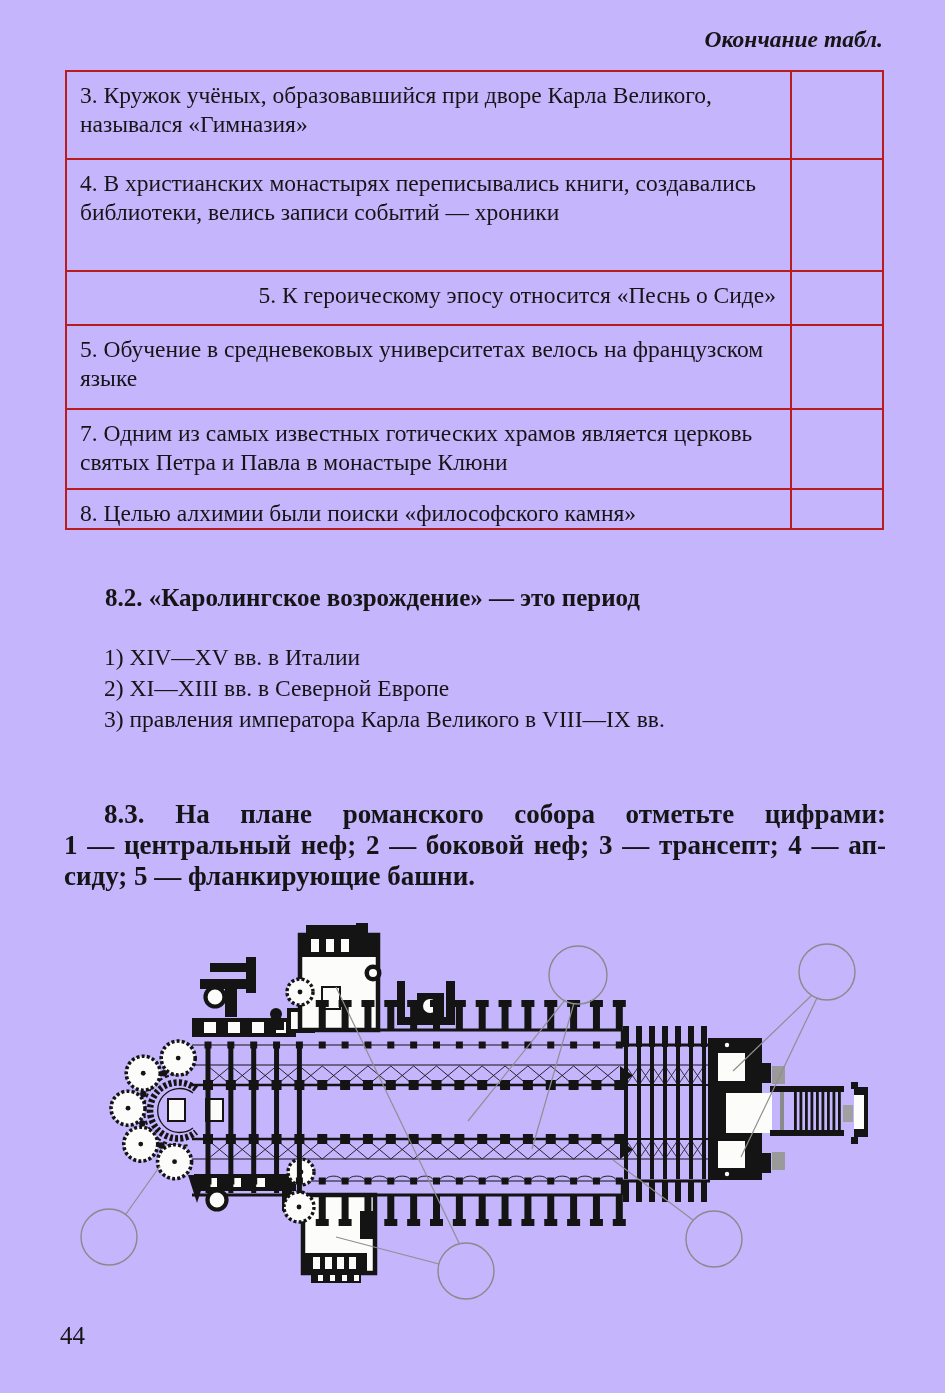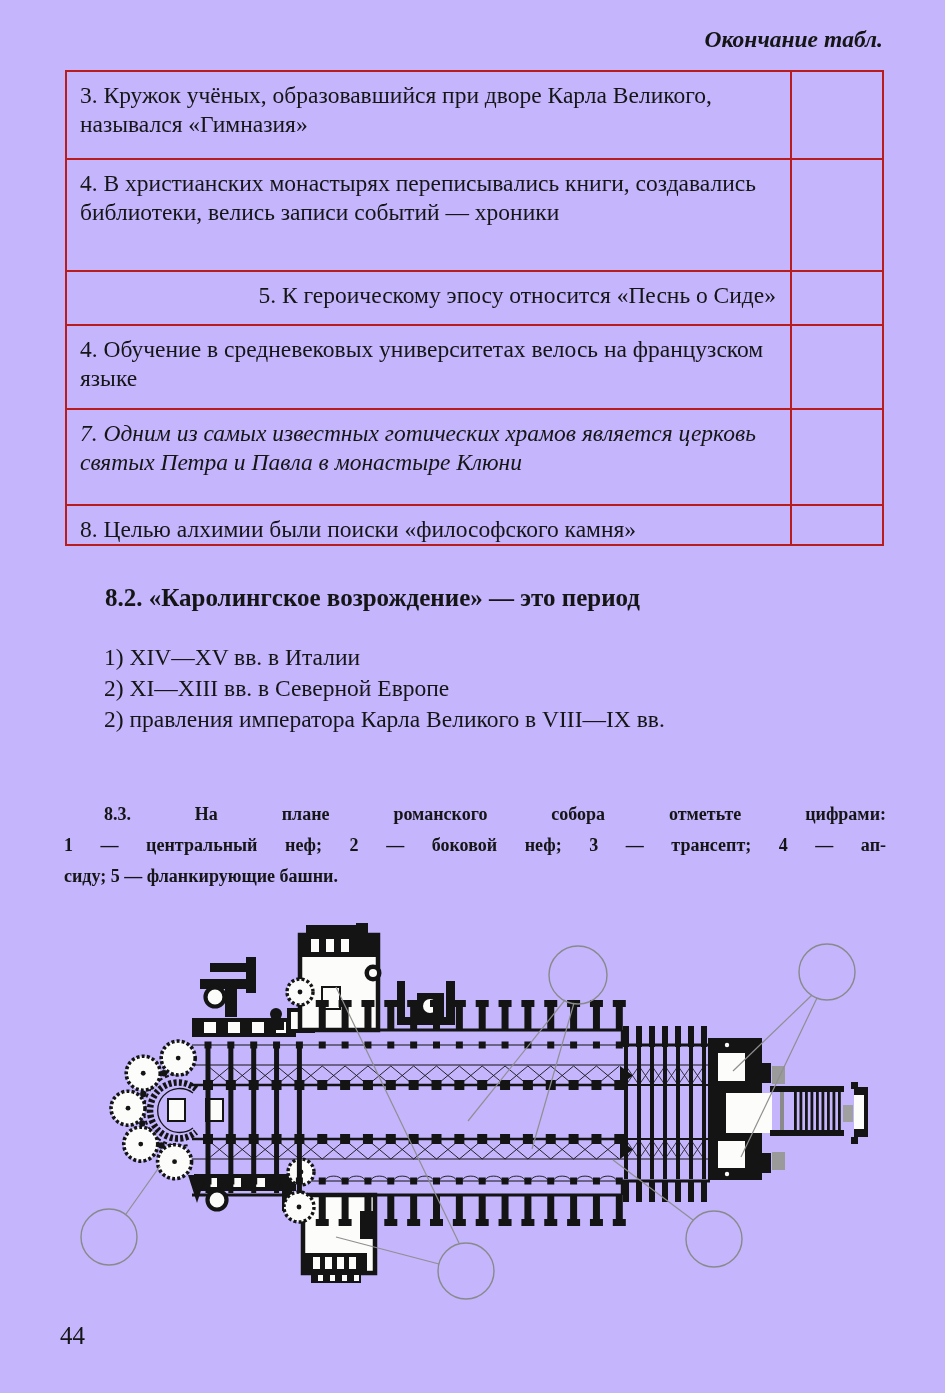--- a/index.html
+++ b/index.html
@@ -17,30 +17,30 @@
     border-collapse:collapse;table-layout:fixed;
   }
   table.quiz-table td{
     border:2px solid #b91c1c;vertical-align:top;
     font-size:23.5px;line-height:29px;
     padding:9px 14px 0 13px;box-sizing:border-box;
   }
   td.ans{padding:0;}
   col.c1{width:725px;} col.c2{width:92px;}
   tr.r3 td{height:88px;} tr.r4 td{height:112px;} tr.r5 td{height:54px;text-align:right;}
-  tr.r6 td{height:84px;} tr.r7 td{height:96px;font-style:italic;} tr.r8 td{height:40px;}
+  tr.r6 td{height:84px;} tr.r7 td{height:80px;} tr.r8 td{height:40px;}
   .s82-title{
     position:absolute;left:105px;top:584px;width:760px;
     font-weight:bold;font-size:25px;
   }
   .s82-options{position:absolute;left:104px;top:644px;width:780px;font-size:23.5px;}
   .s82-options .opt{height:31px;}
   .s83{
     position:absolute;left:64px;top:799px;width:822px;
-    font-weight:bold;font-size:18px;line-height:31px;
+    font-weight:bold;font-size:27px;line-height:31px;
   }
   .s83 .jl{text-align:justify;text-align-last:justify;}
   .s83 .indent{padding-left:40px;box-sizing:border-box;}
   svg.plan{position:absolute;left:60px;top:923px;}
   .pagenum{position:absolute;left:60px;top:1322px;font-size:25px;}
 </style>
 </head>
 <body>
 
 <div class="page">
@@ -59,40 +59,40 @@
       </tr>
       <tr class="r4">
         <td class="stmt">4. В христианских монастырях переписывались книги, создавались библиотеки, велись записи событий — хроники</td>
         <td class="ans"></td>
       </tr>
       <tr class="r5">
         <td class="stmt">5. К героическому эпосу относится «Песнь о Сиде»</td>
         <td class="ans"></td>
       </tr>
       <tr class="r6">
-        <td class="stmt">4. Обучение в средневековых университетах велось на французском языке</td>
+        <td class="stmt">5. Обучение в средневековых университетах велось на французском языке</td>
         <td class="ans"></td>
       </tr>
       <tr class="r7">
         <td class="stmt">7. Одним из самых известных готических храмов является церковь святых Петра и Павла в монастыре Клюни</td>
         <td class="ans"></td>
       </tr>
       <tr class="r8">
         <td class="stmt">8. Целью алхимии были поиски «философского камня»</td>
         <td class="ans"></td>
       </tr>
     </tbody>
   </table>
 
   <div class="s82-title">8.2. «Каролингское возрождение» — это период</div>
 
   <div class="s82-options">
     <div class="opt">1) XIV—XV вв. в Италии</div>
     <div class="opt">2) XI—XIII вв. в Северной Европе</div>
-    <div class="opt">2) правления императора Карла Великого в VIII—IX вв.</div>
+    <div class="opt">3) правления императора Карла Великого в VIII—IX вв.</div>
   </div>
 
   <div class="s83">
     <div class="jl indent">8.3. На плане романского собора отметьте цифрами:</div>
     <div class="jl">1 — центральный неф; 2 — боковой неф; 3 — трансепт; 4 — ап-</div>
     <div>сиду; 5 — фланкирующие башни.</div>
   </div>
 
   <svg class="plan" id="plan-svg" width="885" height="392" viewBox="0 0 885 392">
 

